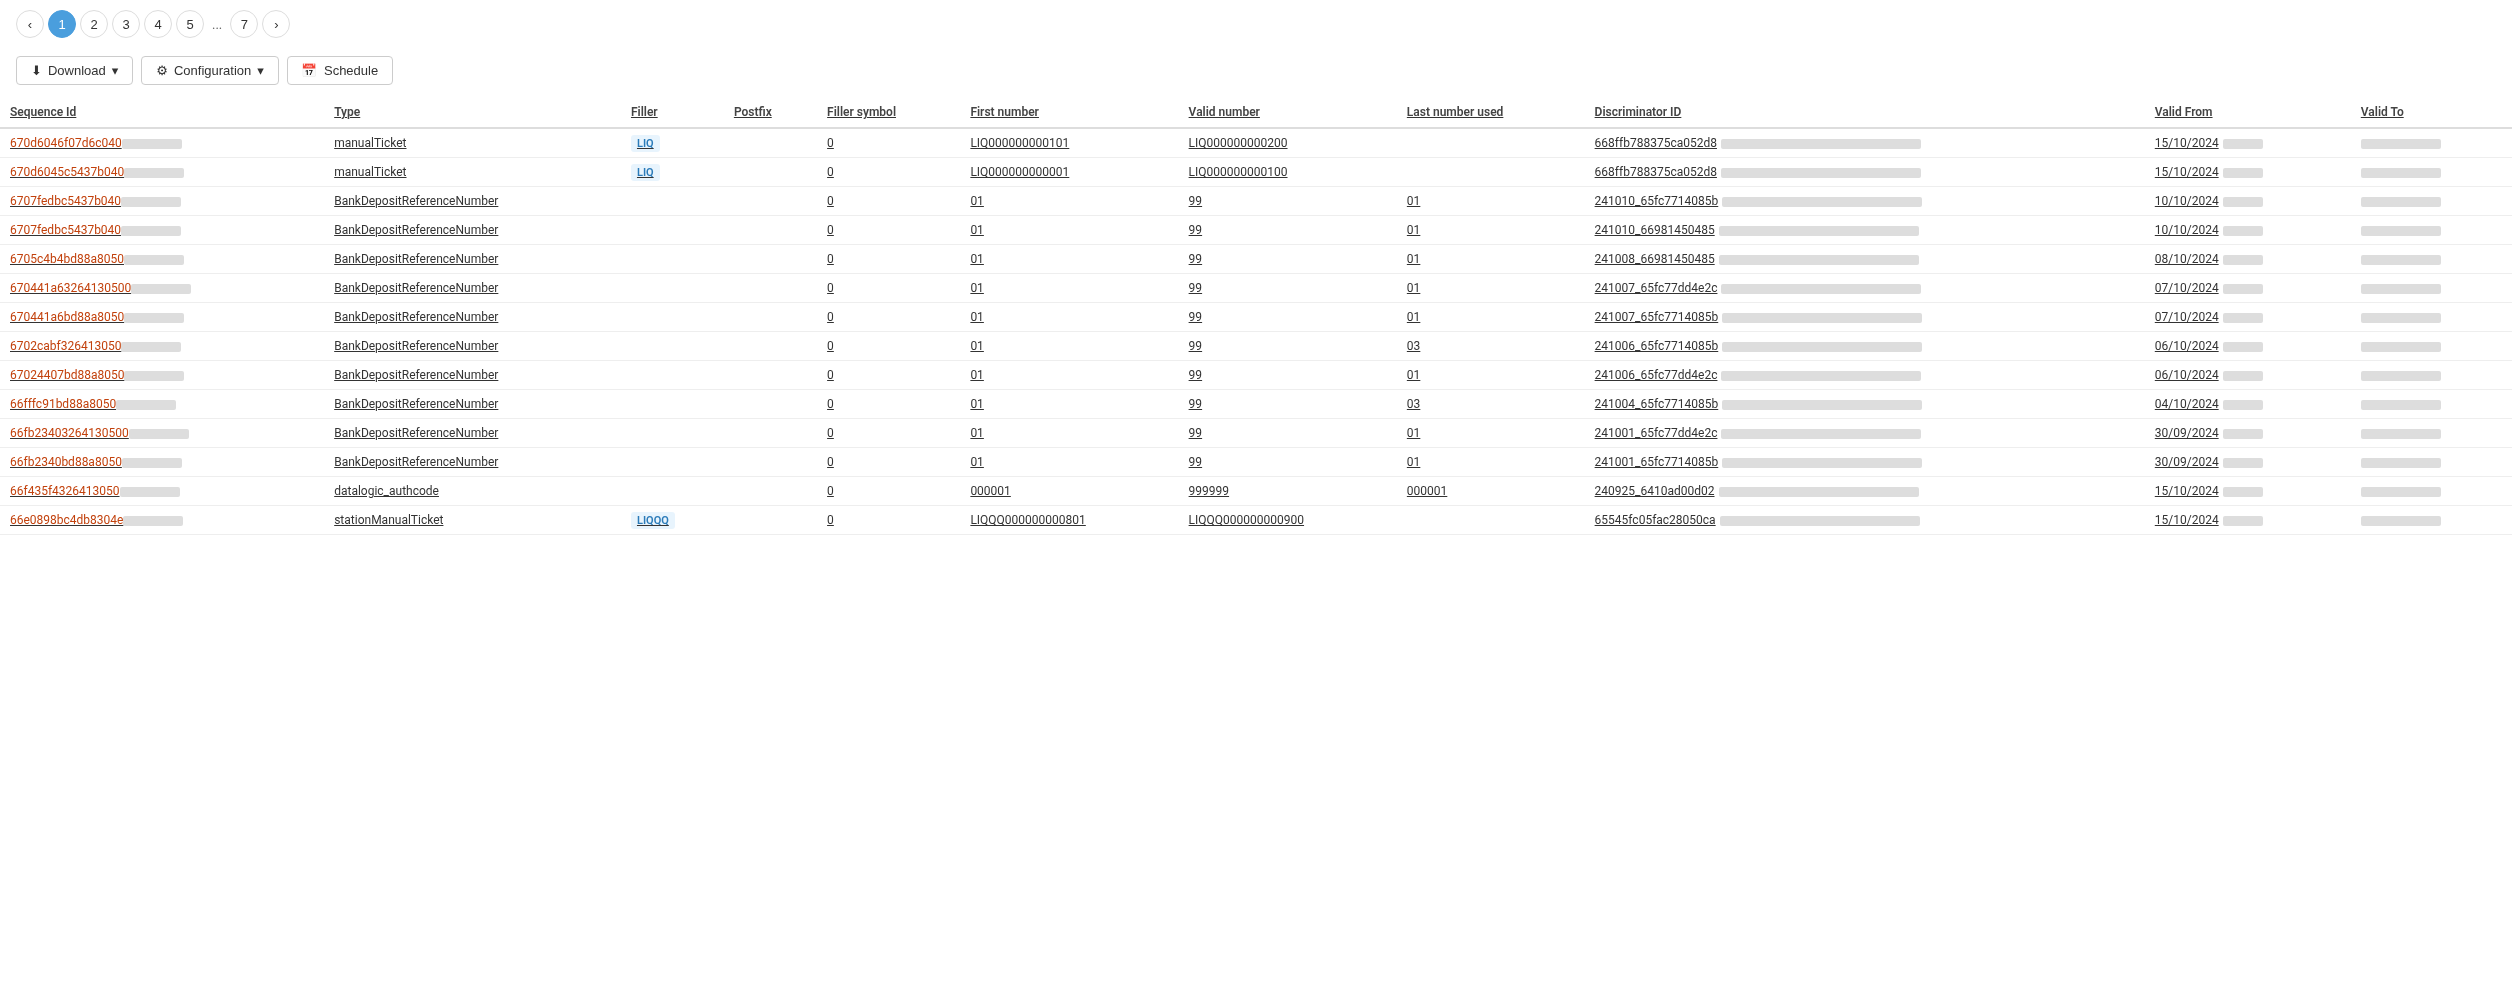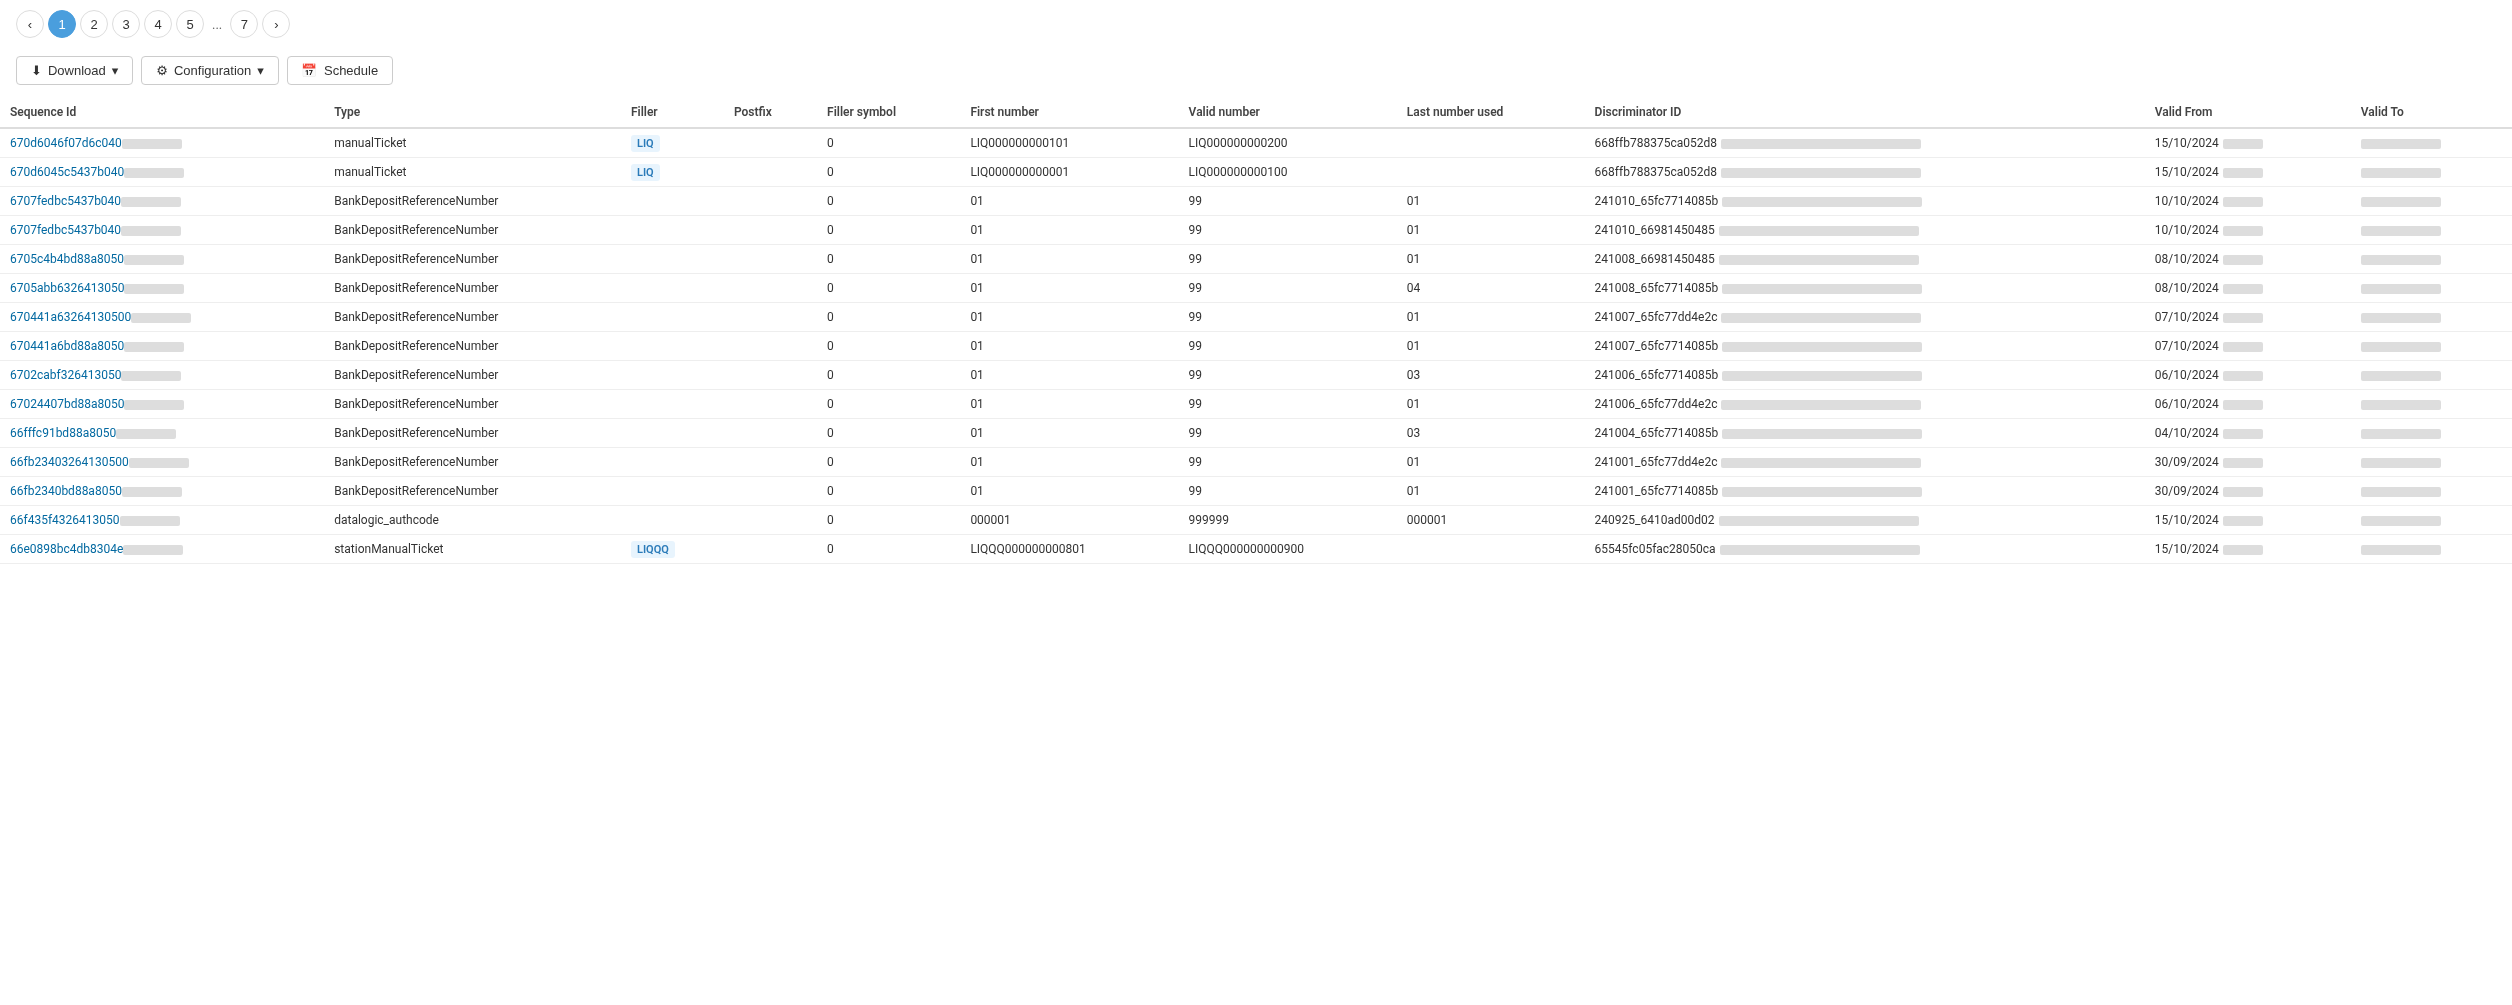--- a/index.html
+++ b/index.html
@@ -60,40 +60,41 @@
       color: #333;
     }
     .table-container {
       overflow-x: auto;
       width: 100%;
     }
     table {
       width: 100%;
       border-collapse: collapse;
       font-size: 12.5px;
+      text-decoration: underline;
     }
     thead tr {
       border-bottom: 2px solid #ddd;
     }
     th {
       text-align: left;
       padding: 8px 10px;
       font-weight: 600;
       color: #444;
       white-space: nowrap;
       font-size: 12px;
     }
     td {
       padding: 7px 10px;
       border-bottom: 1px solid #eee;
       white-space: nowrap;
       font-size: 12px;
     }
     .link {
-      color: #0369a1;
+      color: #c2410c;
       text-decoration: none;
       cursor: pointer;
     }
     .tag-liq {
       background: #e8f4fd;
       color: #2b7bb9;
       padding: 2px 6px;
       border-radius: 3px;
       font-size: 11px;
       font-weight: 600;
@@ -223,33 +224,20 @@
           <td></td>
           <td>0</td>
           <td>01</td>
           <td>99</td>
           <td>01</td>
           <td>241008_66981450485<span class="blurred" style="width: 200px; margin-left: 4px;"></span></td>
           <td>08/10/2024<span class="blurred" style="width: 40px; margin-left: 4px;"></span></td>
           <td><span class="blurred" style="width: 80px;"></span></td>
         </tr>
         <tr>
-          <td><a class="link">6705abb6326413050</a><span class="blurred" style="width: 60px;"></span></td>
-          <td>BankDepositReferenceNumber</td>
-          <td></td>
-          <td></td>
-          <td>0</td>
-          <td>01</td>
-          <td>99</td>
-          <td>04</td>
-          <td>241008_65fc7714085b<span class="blurred" style="width: 200px; margin-left: 4px;"></span></td>
-          <td>08/10/2024<span class="blurred" style="width: 40px; margin-left: 4px;"></span></td>
-          <td><span class="blurred" style="width: 80px;"></span></td>
-        </tr>
-        <tr>
           <td><a class="link">670441a63264130500</a><span class="blurred" style="width: 60px;"></span></td>
           <td>BankDepositReferenceNumber</td>
           <td></td>
           <td></td>
           <td>0</td>
           <td>01</td>
           <td>99</td>
           <td>01</td>
           <td>241007_65fc77dd4e2c<span class="blurred" style="width: 200px; margin-left: 4px;"></span></td>
           <td>07/10/2024<span class="blurred" style="width: 40px; margin-left: 4px;"></span></td>

